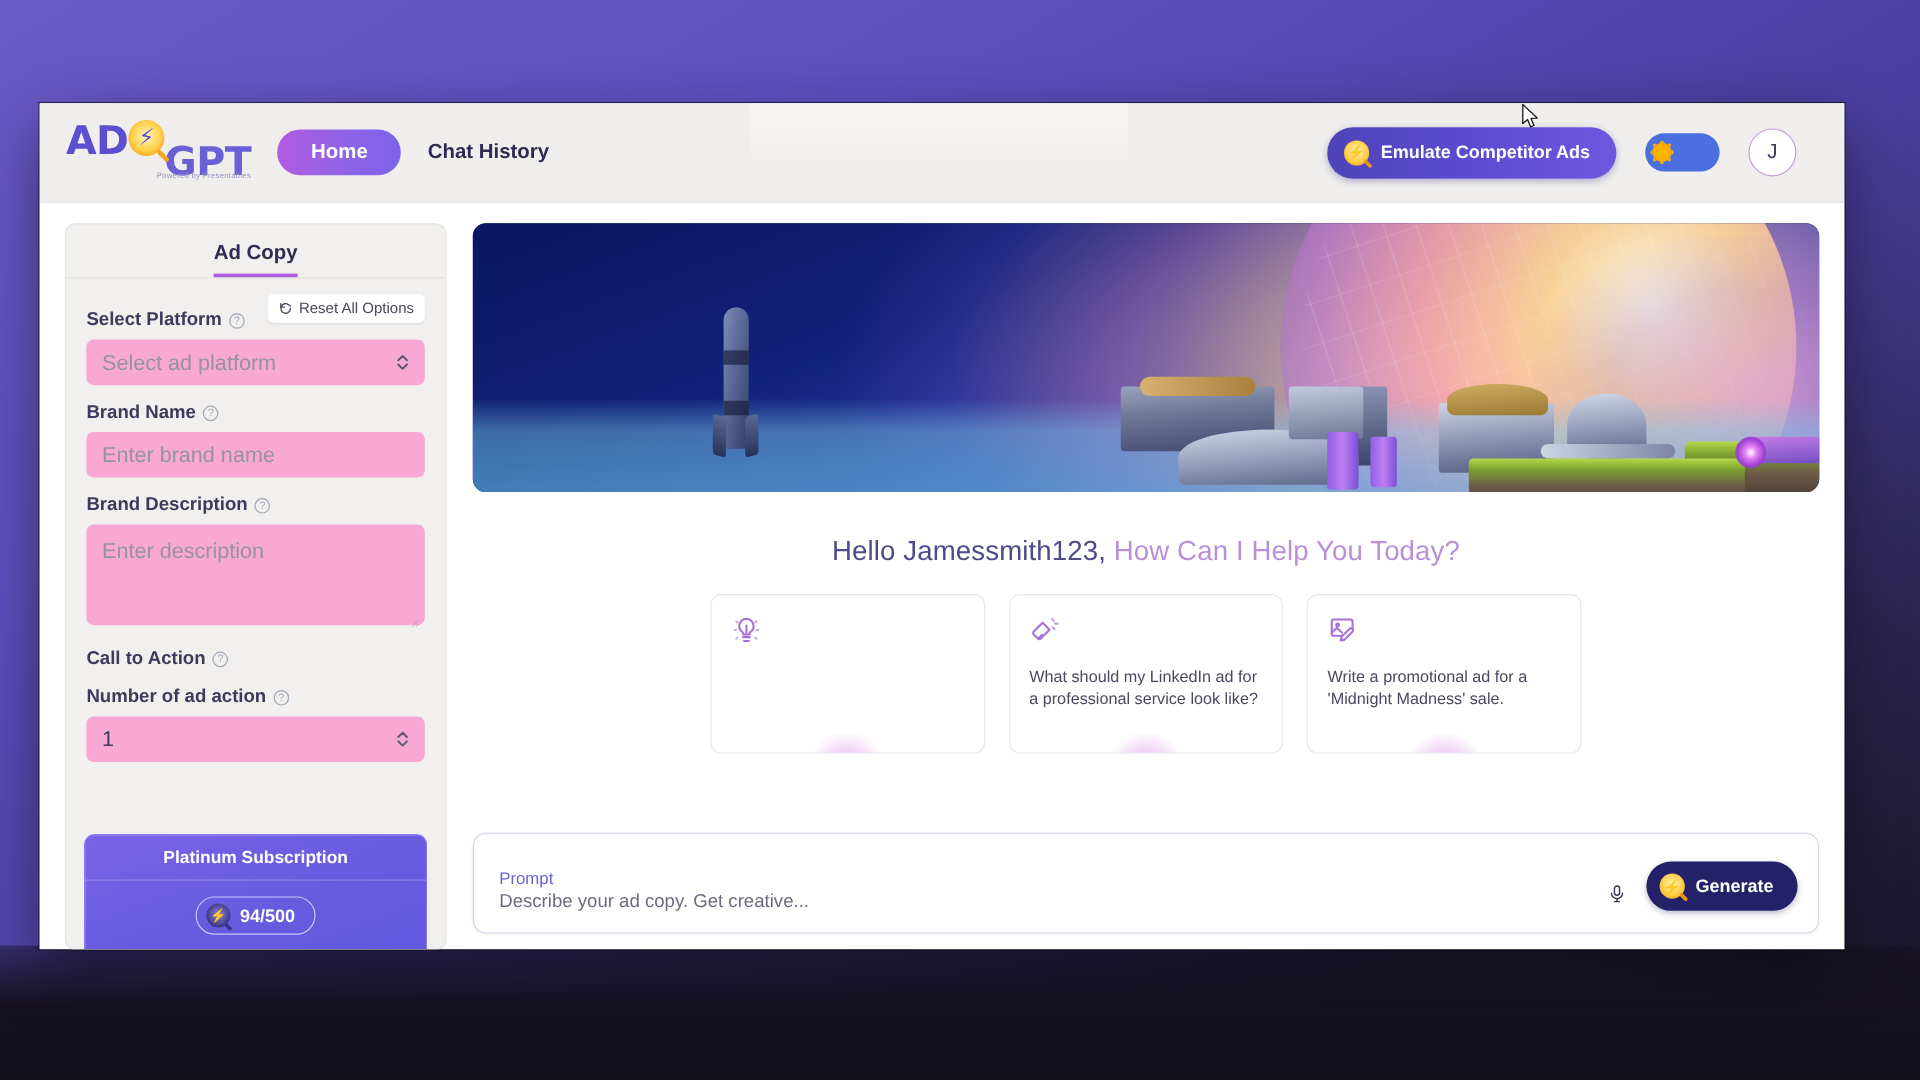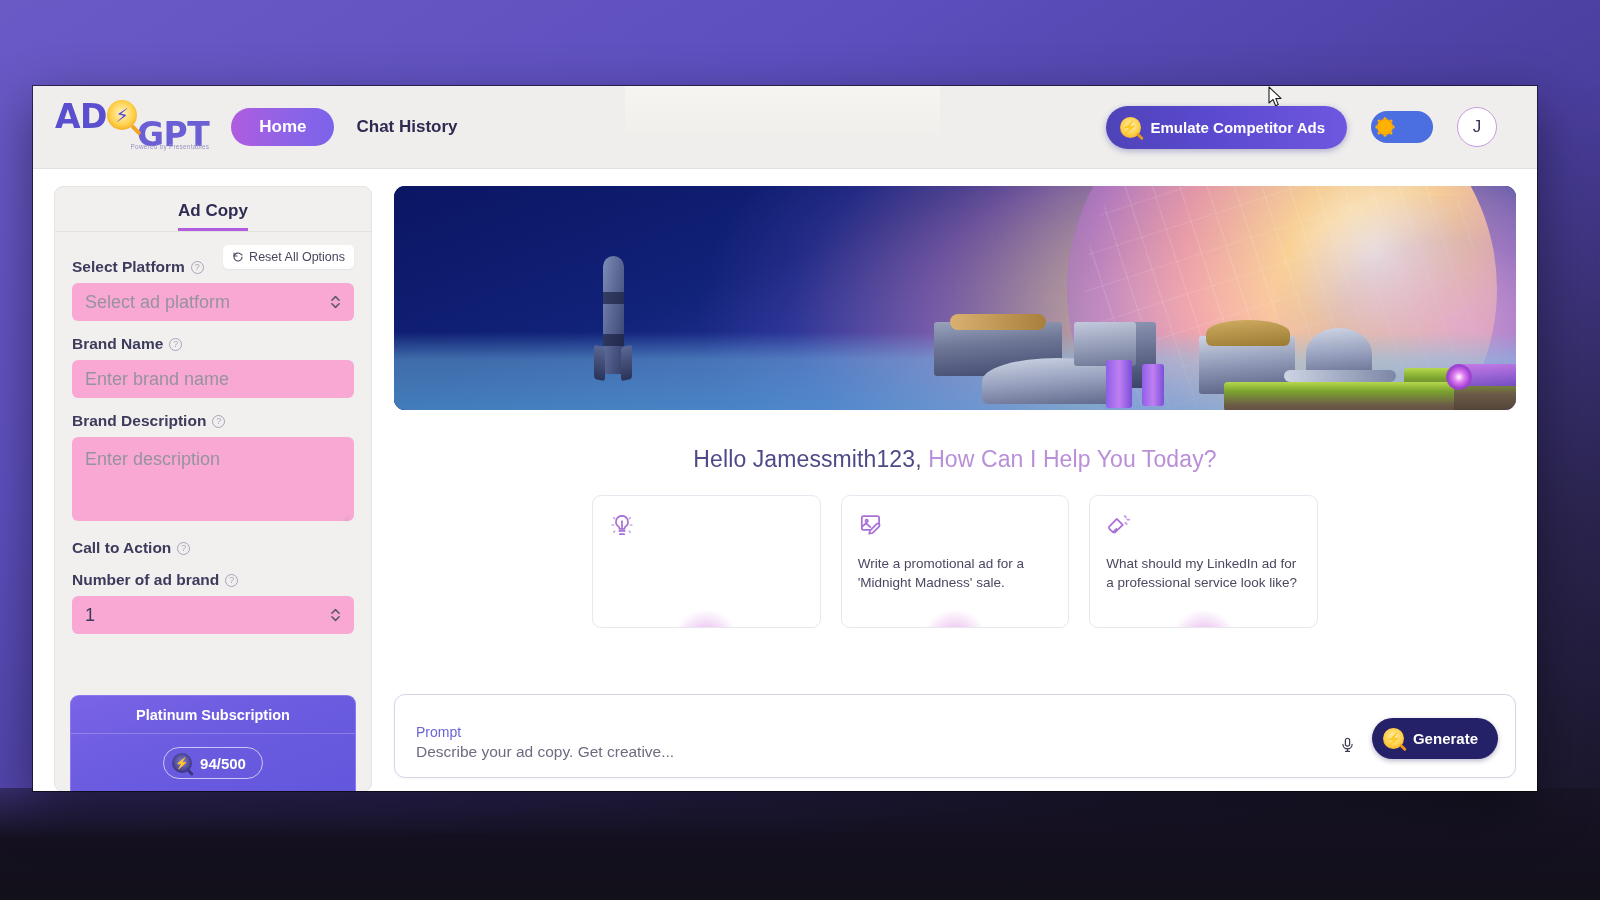--- a/index.html
+++ b/index.html
@@ -685,21 +685,21 @@
         </div>
 
         
         <div class="field-label">
           <span>Call to Action</span>
           <span class="help">?</span>
         </div>
 
         
         <div class="field-label">
-          <span>Number of ad brand</span>
+          <span>Number of ad action</span>
           <span class="help">?</span>
         </div>
         <div class="select-wrap">
           <input class="inp" value="1" style="">
           <span class="chev">
             <svg width="13" height="18" viewBox="0 0 14 20" fill="none" stroke="#5b5870" stroke-width="1.8" stroke-linecap="round" stroke-linejoin="round">
               <path d="M3 8l4-4 4 4"></path>
                 <path d="M3 12l4 4 4-4"></path>
             </svg>
           </span>
@@ -766,36 +766,36 @@
             <path d="M9.5 17.5h5M10 20.5h4"></path>
             <path d="M12 3.5a5.5 5.5 0 0 0-3.2 9.97c.5.37.8.94.8 1.55v.48h4.8v-.48c0-.61.3-1.18.8-1.55A5.5 5.5 0 0 0 12 3.5Z"></path>
             <path d="M12 8.5v6"></path>
             <path d="M4.3 5.3l.9.9M19.7 5.3l-.9.9M3 12h1.2M19.8 12H21M4.3 18.7l.9-.9M19.7 18.7l-.9-.9" opacity="0.6"></path>
           </svg>
           <div class="card-glow"></div>
         </div>
 
         <div class="card">
           <svg class="card-icon" viewBox="0 0 24 24" fill="none" stroke="currentColor" stroke-width="1.6" stroke-linecap="round" stroke-linejoin="round">
+            <path d="M3.2 13.2 10 6.4l5.4 5.4-6.8 6.8a1.6 1.6 0 0 1-2.3 0l-3.1-3.1a1.6 1.6 0 0 1 0-2.3Z"></path>
+            <path d="M9.6 15.6 7 18.2"></path>
+            <path d="M17.3 3.6l1.3 1.3M19.6 7.1h1.9M17.8 9.9l1.4 1.4" opacity="0.7"></path>
+          </svg>
+          <div class="card-text">What should my LinkedIn ad for a professional service look like?</div>
+          <div class="card-glow"></div>
+        </div>
+
+        <div class="card">
+          <svg class="card-icon" viewBox="0 0 24 24" fill="none" stroke="currentColor" stroke-width="1.6" stroke-linecap="round" stroke-linejoin="round">
             <path d="M19.5 11.5V5.5a1.6 1.6 0 0 0-1.6-1.6H5.1A1.6 1.6 0 0 0 3.5 5.5v9.3a1.6 1.6 0 0 0 1.6 1.6h6.3"></path>
             <circle cx="8" cy="8.2" r="1.1"></circle>
             <path d="M3.6 13.8 7.4 10.4l4 3.6"></path>
             <path d="M19.6 13.2 13.4 19.4l-3 .7.7-3L17.3 11a1.6 1.6 0 0 1 2.3 2.2Z"></path>
           </svg>
           <div class="card-text">Write a promotional ad for a 'Midnight Madness' sale.</div>
-          <div class="card-glow"></div>
-        </div>
-
-        <div class="card">
-          <svg class="card-icon" viewBox="0 0 24 24" fill="none" stroke="currentColor" stroke-width="1.6" stroke-linecap="round" stroke-linejoin="round">
-            <path d="M3.2 13.2 10 6.4l5.4 5.4-6.8 6.8a1.6 1.6 0 0 1-2.3 0l-3.1-3.1a1.6 1.6 0 0 1 0-2.3Z"></path>
-            <path d="M9.6 15.6 7 18.2"></path>
-            <path d="M17.3 3.6l1.3 1.3M19.6 7.1h1.9M17.8 9.9l1.4 1.4" opacity="0.7"></path>
-          </svg>
-          <div class="card-text">What should my LinkedIn ad for a professional service look like?</div>
           <div class="card-glow"></div>
         </div>
       </div>
 
       <div id="prompt-wrap">
         <div id="prompt-bar">
           <div class="prompt-left">
             <div class="prompt-label">Prompt</div>
             <input class="prompt-input" placeholder="Describe your ad copy. Get creative..." style="">
           </div>

